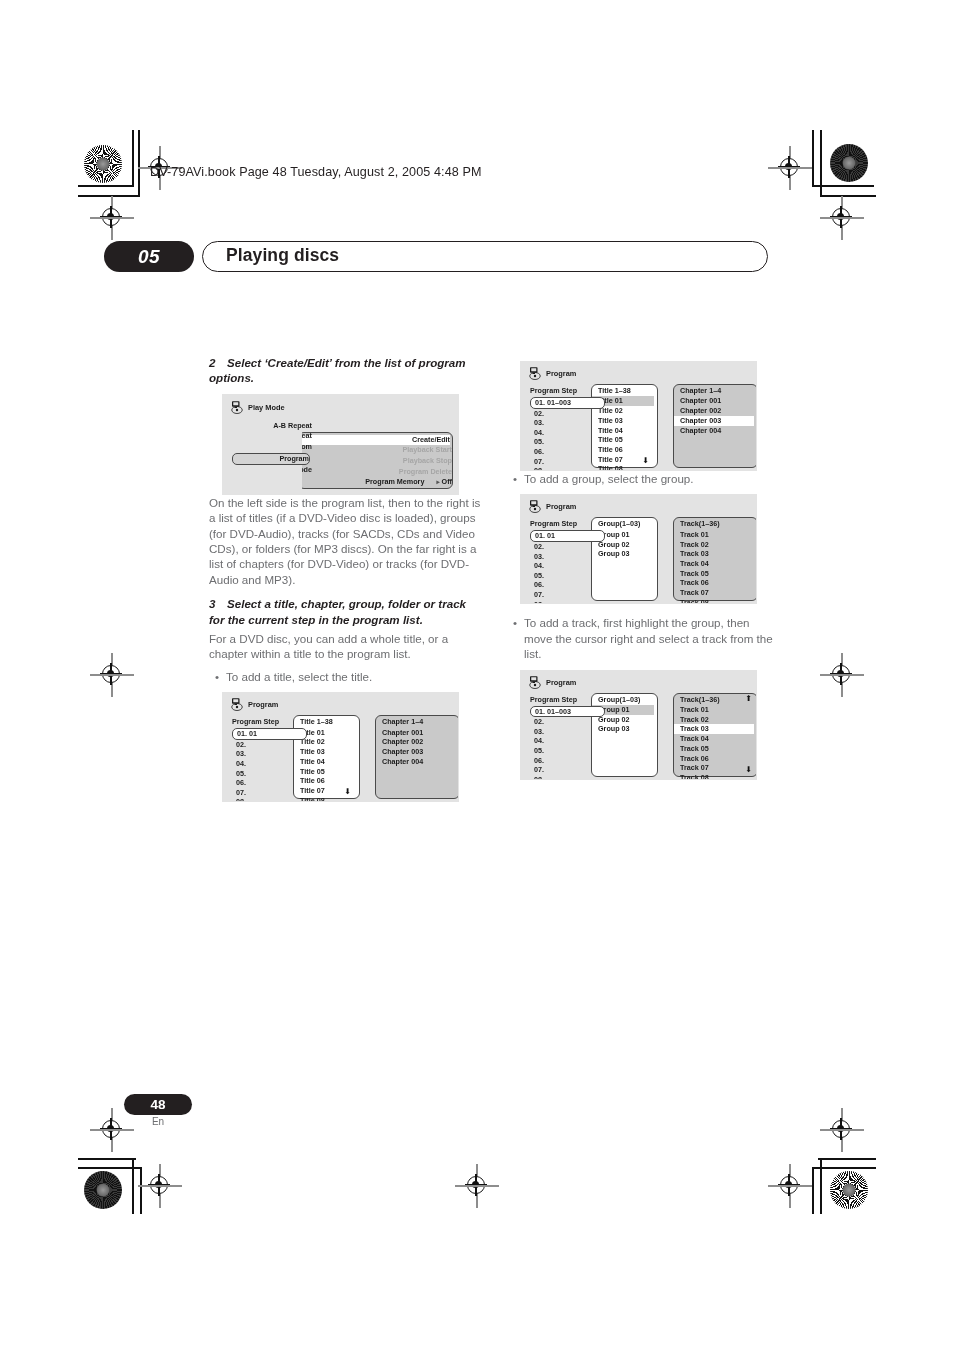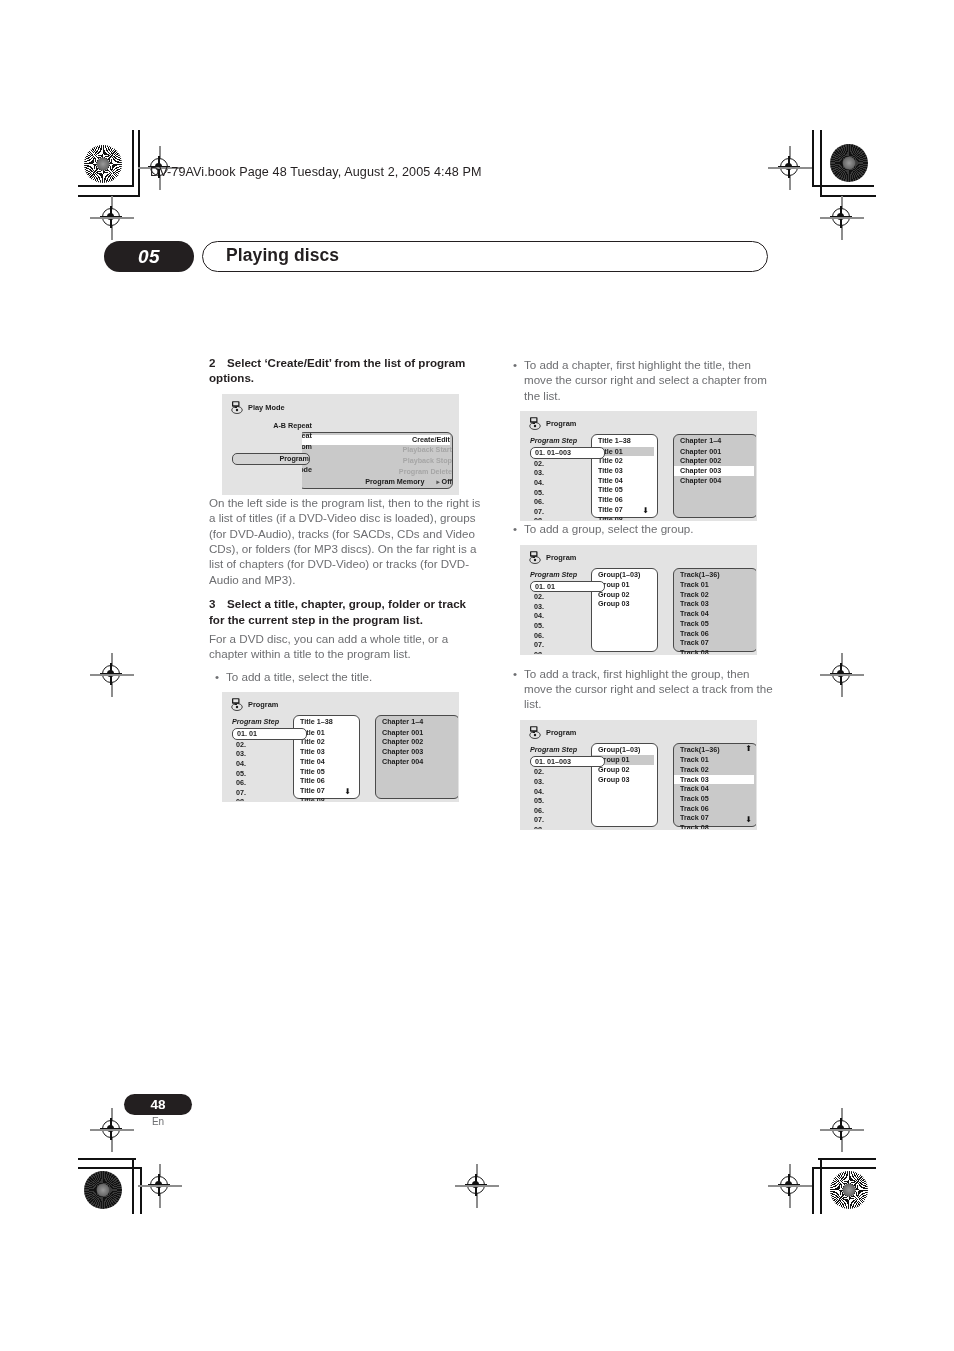--- a/index.html
+++ b/index.html
@@ -130,20 +130,21 @@
   .col-left  { left: 209px; top: 355px; }
   .col-right { left: 507px; top: 355px; }
 
   .step-head {
     font-size: 11.6px;
     font-weight: bold;
     line-height: 15.4px;
     color: #231f20;
     margin: 0 0 4px 0;
     letter-spacing: 0;
+    font-style: italic;
   }
   .step-head .num {
     display: inline-block;
     width: 18px;
   }
   p.body {
     font-size: 11.6px;
     line-height: 15.4px;
     color: #6d6e71;
     margin: 0 0 9px 0;
@@ -260,21 +261,20 @@
     width: 237px; height: 110px;
     margin-top: 4px;
     margin-left: 13px;
   }
   .pg-steplabel {
     position: absolute;
     left: 9px; top: 24px;
     font-size: 7.2px;
     font-weight: bold;
     white-space: nowrap;
-    font-style: italic;
   }
   .pg-steps {
     position: absolute;
     left: 9px; top: 35px;
     width: 75px;
   }
   .pg-step {
     font-size: 7.2px;
     font-weight: bold;
     line-height: 9.6px;
@@ -552,23 +552,20 @@
       <div class="pg-step">06.</div>
       <div class="pg-step">07.</div>
       <div class="pg-step">08.</div>
     </div>
   </div>
 
 </div>
 
 <div class="col col-right">
 
-  <ul class="bullets" style="margin-top:2px;">
-    <li>To add a chapter, first highlight the title, then move the cursor right and select a chapter from the list.</li>
-  </ul>
 
   <div class="osd screen-program" style="margin-top:6px;">
     <svg class="disc-icon" style="left:8px; top:5px;" viewBox="0 0 28 26">
       <rect x="2" y="0.5" width="15" height="11" rx="1.5" fill="#1b1b1b"></rect>
       <rect x="4.5" y="2.5" width="10" height="6" fill="#e3e3e3"></rect>
       <rect x="7" y="12" width="5" height="2" fill="#1b1b1b"></rect>
       <ellipse cx="12" cy="18" rx="10.5" ry="7" fill="none" stroke="#1b1b1b" stroke-width="1.6"></ellipse>
       <circle cx="12" cy="18" r="2.4" fill="#1b1b1b"></circle>
     </svg>
     <div class="osd-title" style="left:25px; top:7px;">Program</div>

